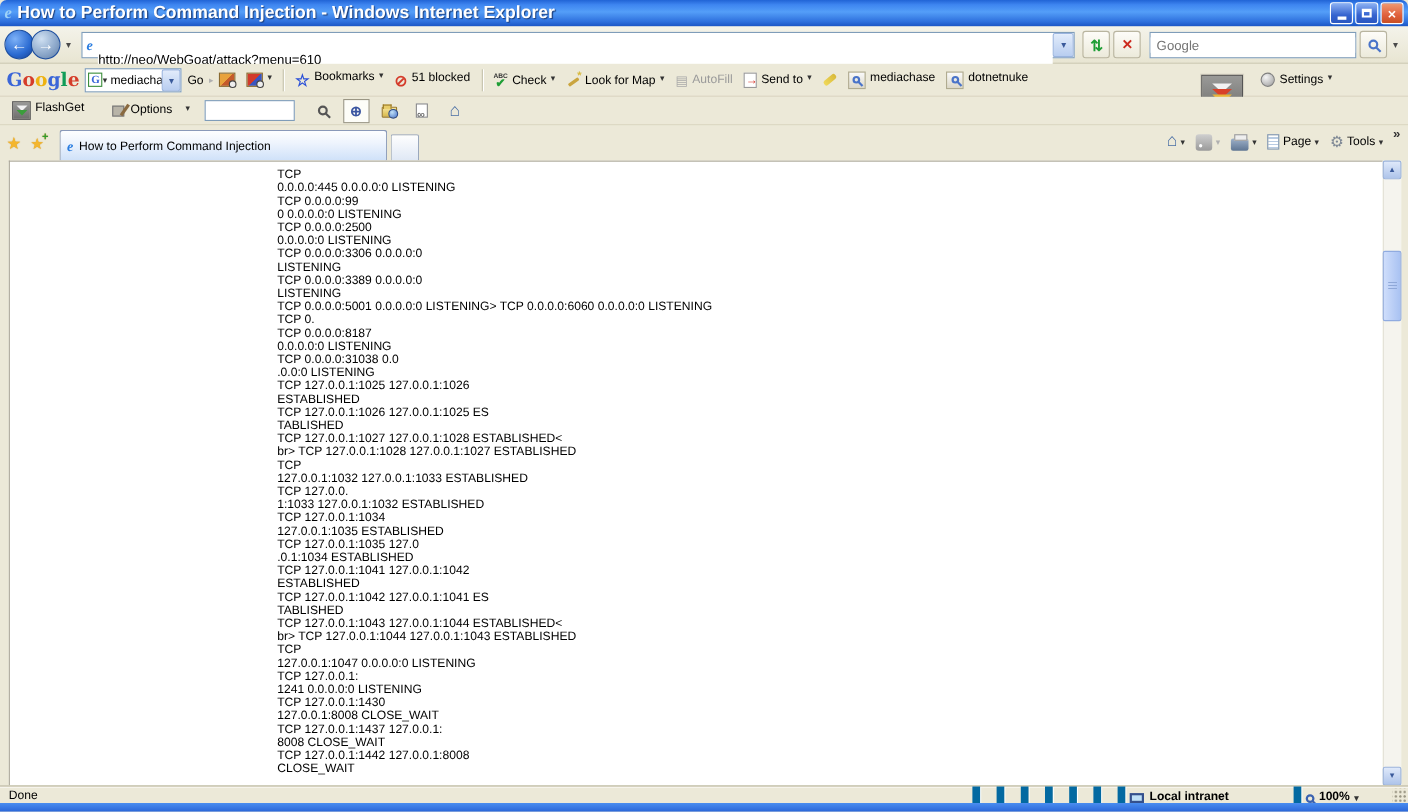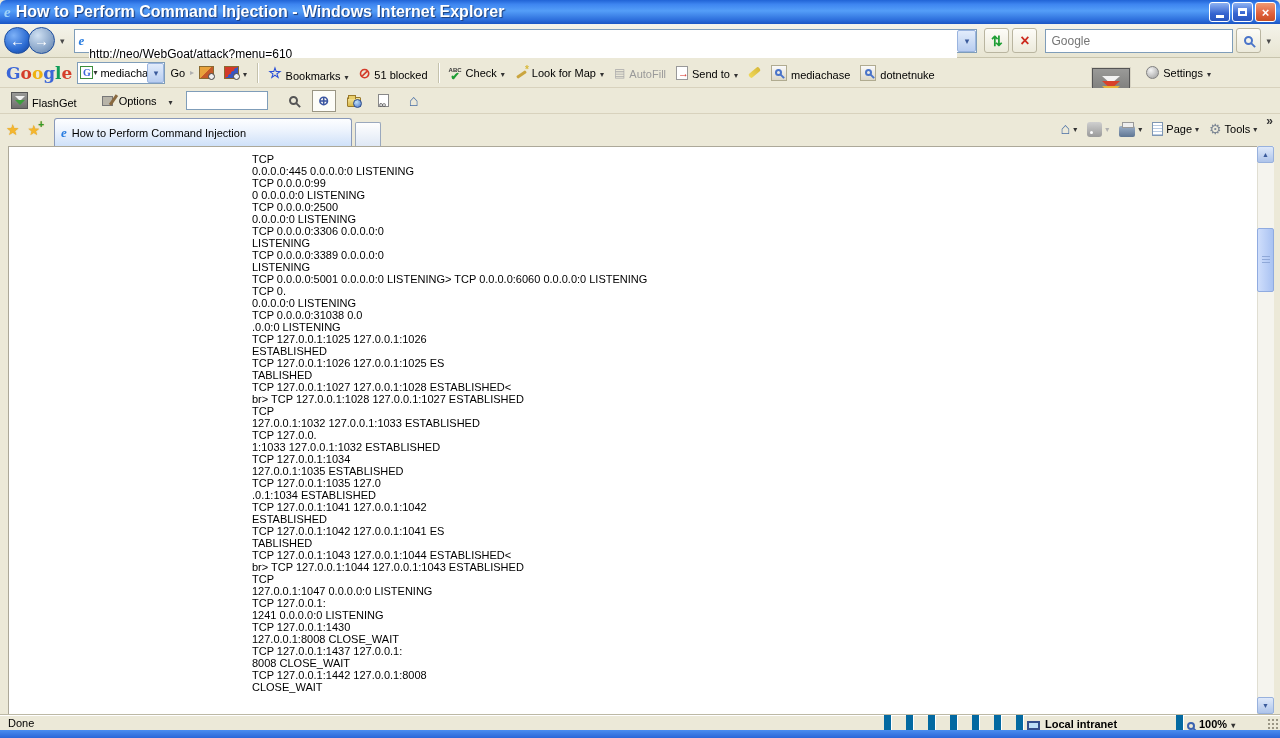--- a/index.html
+++ b/index.html
@@ -54,21 +54,21 @@
   .glogo { font-family:"DejaVu Serif",serif; font-weight:bold; font-size:17px; letter-spacing:0; margin-right:5px; }
   .glogo span:nth-child(1){color:#3b66d8;} .glogo span:nth-child(2){color:#d53d2a;}
   .glogo span:nth-child(3){color:#eeb211;} .glogo span:nth-child(4){color:#3b66d8;}
   .glogo span:nth-child(5){color:#109d58;} .glogo span:nth-child(6){color:#d53d2a;}
   .gcombo { width:88px; height:22px; border:1px solid #7f9db9; background:#fff; display:flex; align-items:center; padding-left:2px; }
   .gicon { width:13px; height:13px; border:1px solid #3b8e3b; font:bold 10px "Liberation Serif",serif; color:#3b66d8;
     display:flex; align-items:center; justify-content:center; background:#fff; }
   .gcombo .val { flex:1; overflow:hidden; margin-left:3px; font-size:11px; }
   .combo-btn { width:17px; height:20px; background:linear-gradient(180deg,#e2ecfb,#b8cdf0); border:1px solid #9ab4df;
     border-radius:2px; color:#3a5a9b; font-size:9px; display:flex; align-items:center; justify-content:center; }
-  .tool-item { display:flex; align-items:flex-end; gap:4px; padding:3px 5px; border-radius:2px; }
+  .tool-item { display:flex; align-items:flex-start; gap:4px; padding:3px 5px; border-radius:2px; }
   .drop { font-size:8px; color:#333; }
   .vsep { width:1px; height:20px; background:#c5c2ac; box-shadow:1px 0 0 #fff; margin:0 5px; }
   .star-gold { color:#f4b62e; font-size:15px; text-shadow:0 0 1px #c98f1d; }
   .star-blue { color:#2b50d8; font-size:15px; font-weight:bold; }
   .blocked-glyph { color:#d43b2a; font-size:14px; font-weight:bold; }
   .abc-check { display:flex; flex-direction:column; align-items:center; line-height:6px; }
   .abc-check .abc { font-size:6px; font-weight:bold; color:#333; }
   .abc-check .chk { color:#1e9e35; font-weight:bold; font-size:11px; }
   .wand { display:inline-block; width:13px; height:12px; position:relative; }
   .wand::before { content:""; position:absolute; left:1px; top:6px; width:11px; height:3px; background:#caa53f; transform:rotate(-35deg); border-radius:1px; }
@@ -366,20 +366,21 @@
       <div class="line">TCP 0.0.0.0:99</div>
       <div class="line">0 0.0.0.0:0 LISTENING</div>
       <div class="line">TCP 0.0.0.0:2500</div>
       <div class="line">0.0.0.0:0 LISTENING</div>
       <div class="line">TCP 0.0.0.0:3306 0.0.0.0:0</div>
       <div class="line">LISTENING</div>
       <div class="line">TCP 0.0.0.0:3389 0.0.0.0:0</div>
       <div class="line">LISTENING</div>
       <div class="line">TCP 0.0.0.0:5001 0.0.0.0:0 LISTENING&gt; TCP 0.0.0.0:6060 0.0.0.0:0 LISTENING</div>
       <div class="line">TCP 0.</div>
+      <div class="line">TCP 0.0.0.0:8187</div>
       <div class="line">0.0.0.0:0 LISTENING</div>
       <div class="line">TCP 0.0.0.0:31038 0.0</div>
       <div class="line">.0.0:0 LISTENING</div>
       <div class="line">TCP 127.0.0.1:1025 127.0.0.1:1026</div>
       <div class="line">ESTABLISHED</div>
       <div class="line">TCP 127.0.0.1:1026 127.0.0.1:1025 ES</div>
       <div class="line">TABLISHED</div>
       <div class="line">TCP 127.0.0.1:1027 127.0.0.1:1028 ESTABLISHED&lt;</div>
       <div class="line">br&gt; TCP 127.0.0.1:1028 127.0.0.1:1027 ESTABLISHED</div>
       <div class="line">TCP</div>

